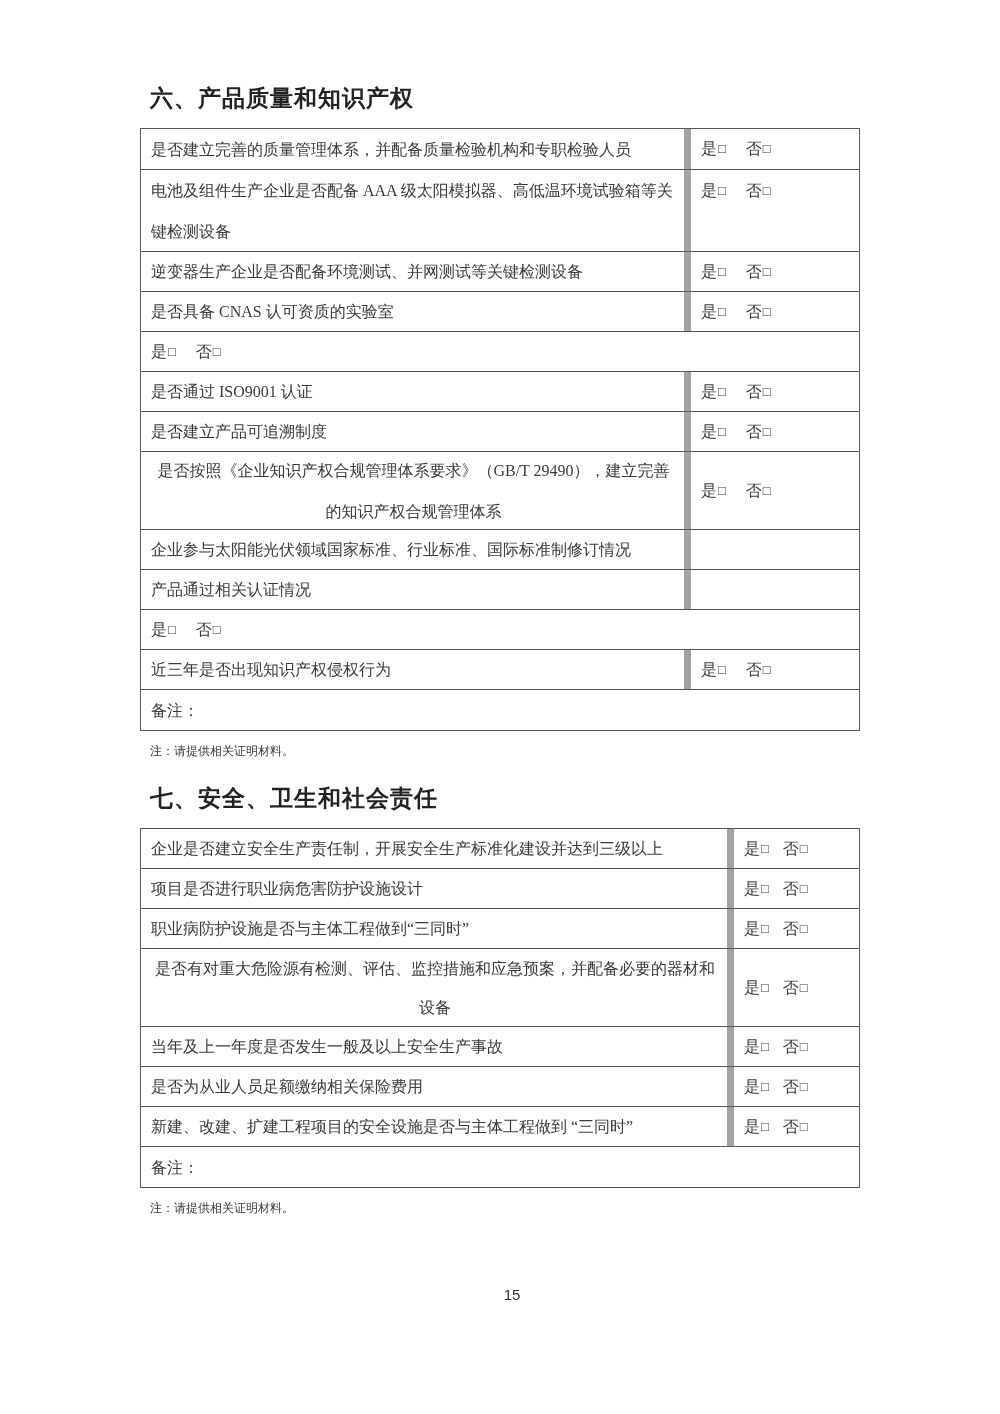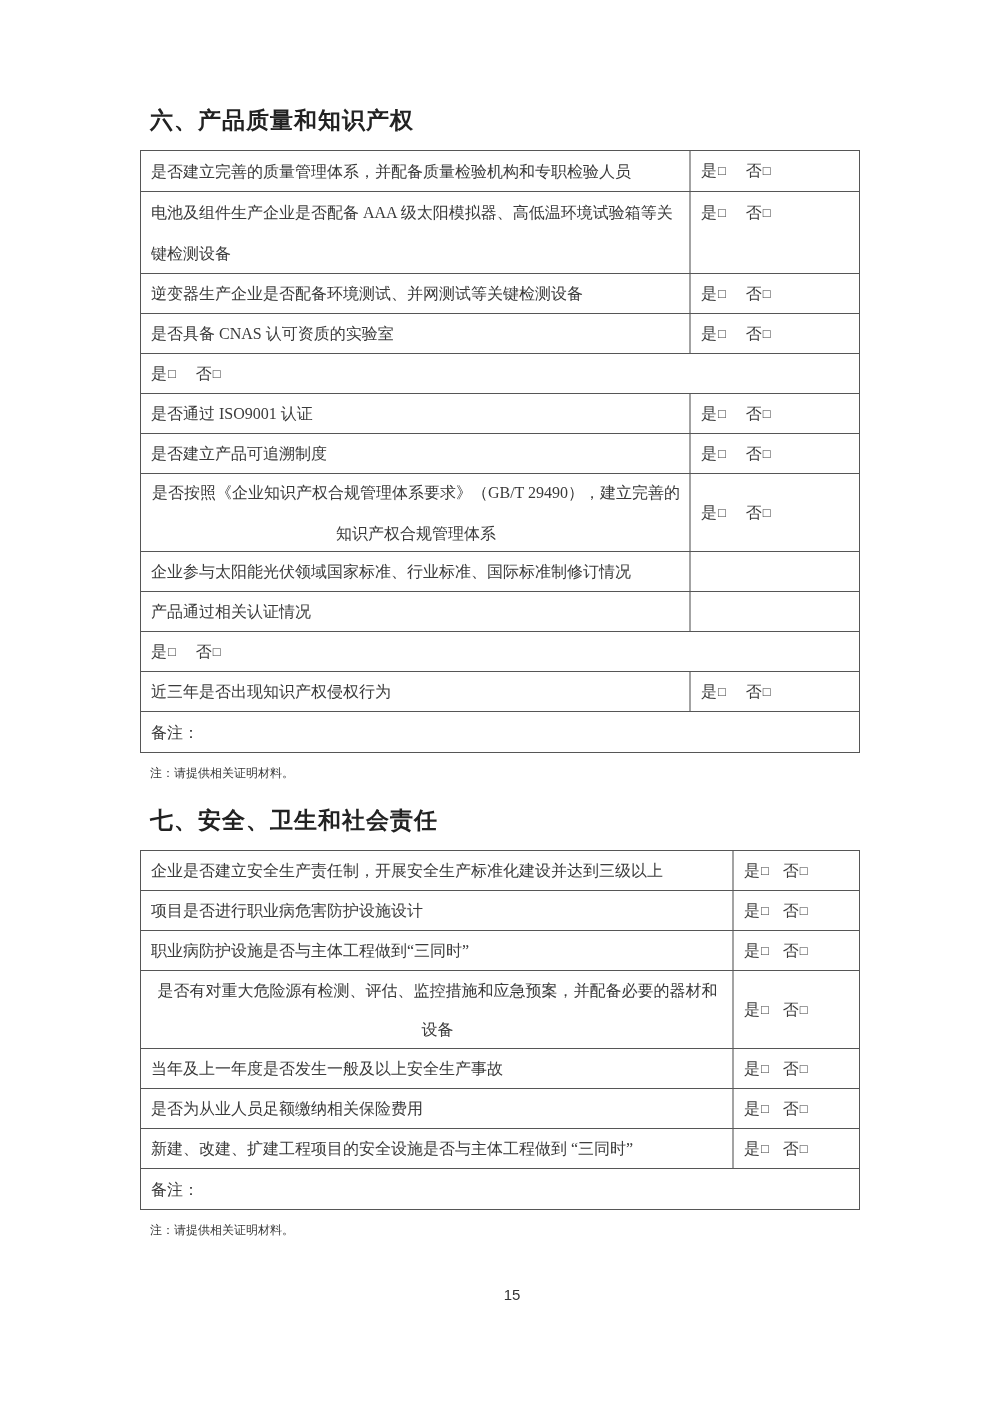--- a/index.html
+++ b/index.html
@@ -7,32 +7,32 @@
     width:1000px;height:1414px;position:relative;background:#ffffff;
     font-family:"Liberation Serif", serif;color:#3a3a3a;
     -webkit-font-smoothing:antialiased;
   }
   .doc{position:absolute;left:140px;top:0;width:720px;}
   .sec-title{
     font-family:"Liberation Sans", sans-serif;font-weight:bold;
     font-size:23px;color:#222222;letter-spacing:1px;line-height:30px;
     margin:0 0 0 10px;
   }
-  .sec-title.first{padding-top:105px;margin-bottom:15px;}
+  .sec-title.first{padding-top:83px;margin-bottom:15px;}
   .sec-title.second{margin-top:22px;margin-bottom:15px;}
   .qtable{
     width:720px;border:1px solid #565656;box-sizing:border-box;
     font-size:16px;
   }
   .trow{display:flex;border-bottom:1px solid #565656;box-sizing:border-box;}
   .trow:last-child{border-bottom:none;}
   .h40{height:40px;} .h41{height:41px;} .h82{height:82px;} .h78{height:78px;text-align:center;}
   .qcell{
     display:flex;align-items:center;box-sizing:border-box;
-    padding:0 8px 0 10px;border-right:2px solid #a3a3a3;
+    padding:0 8px 0 10px;border-right:7px solid #a3a3a3;
   }
   .t1 .qcell{width:550px;line-height:41px;}
   .t2 .qcell{width:593px;line-height:39px;}
   .qcell.full{width:100% !important;border-right:none;align-items:center;}
   .acell{
     display:flex;align-items:center;box-sizing:border-box;
     padding-left:10px;flex:1;
   }
   .t1 .acell{gap:20px;line-height:41px;}
   .t2 .acell{gap:14px;line-height:39px;}

